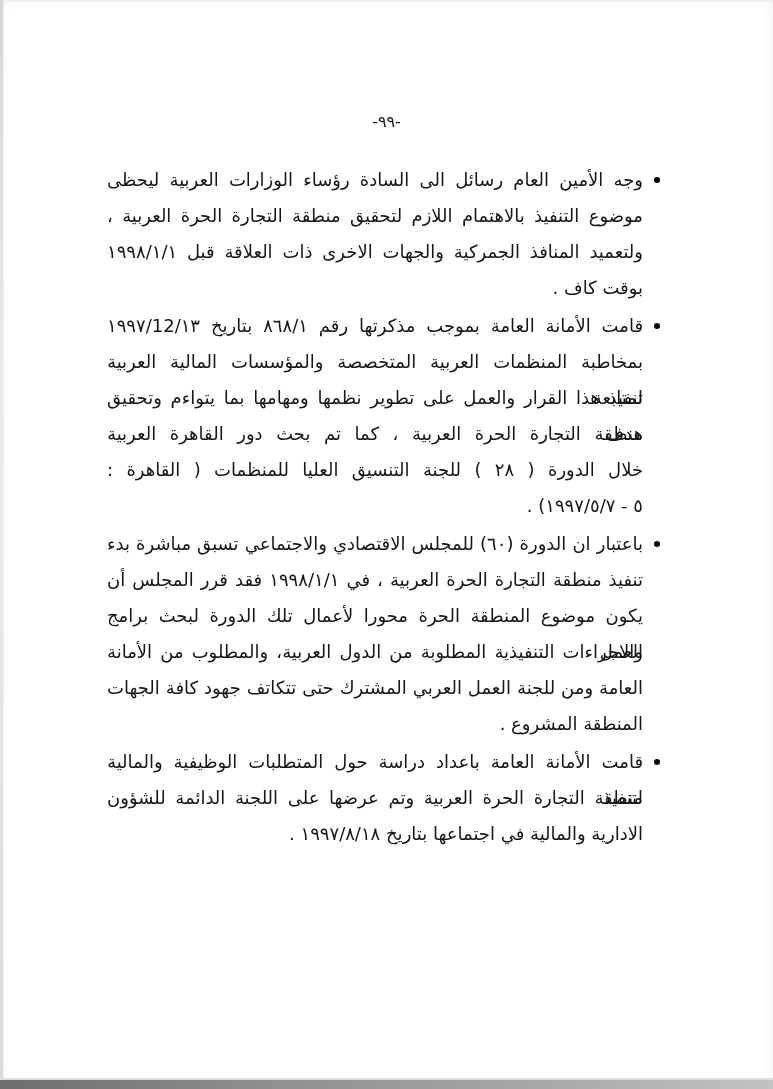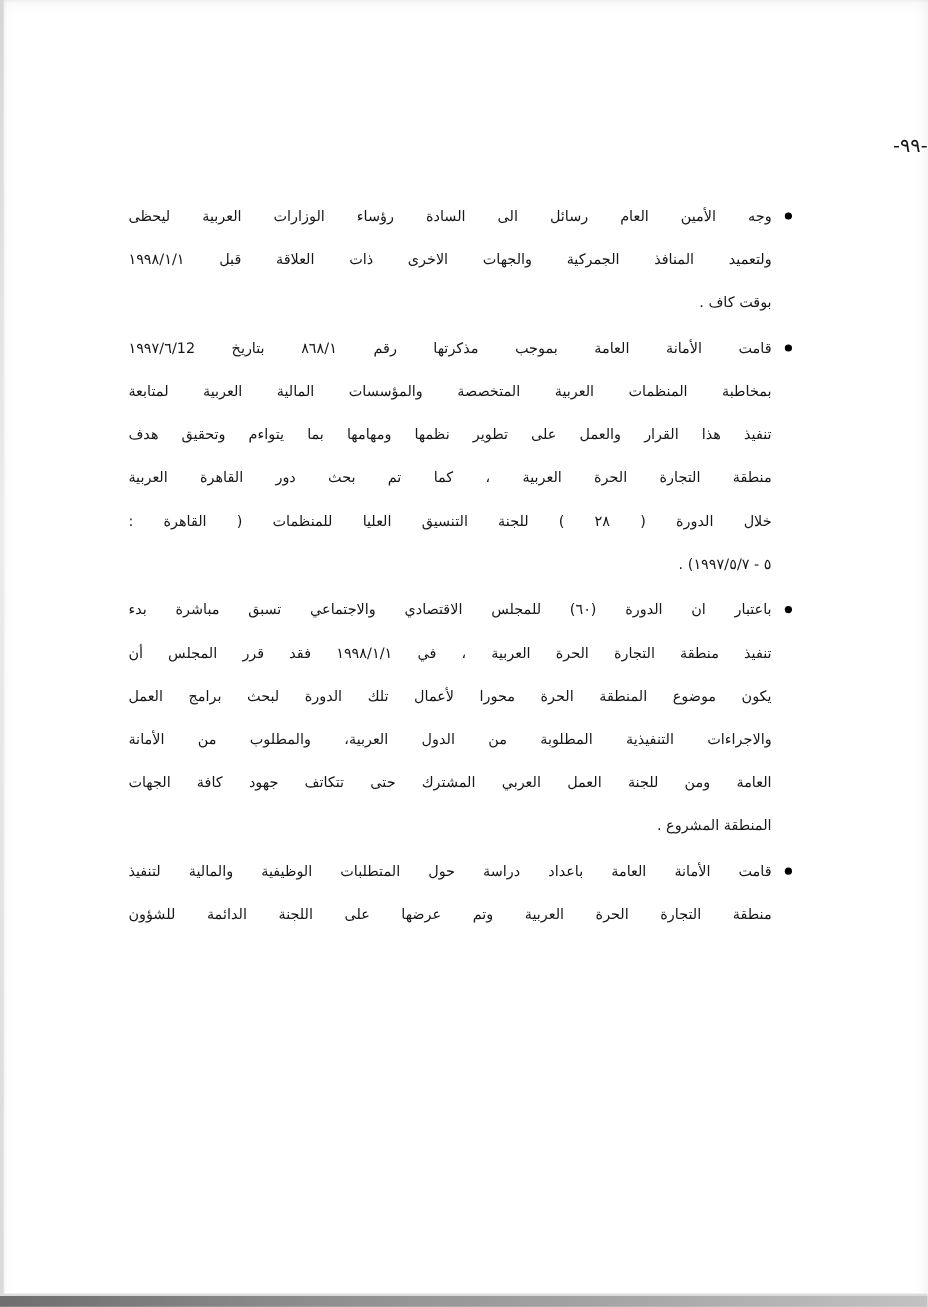--- a/index.html
+++ b/index.html
@@ -19,21 +19,21 @@
     position: absolute;
     inset: 0;
     background: #ffffff;
     box-shadow: inset 0 0 12px rgba(0,0,0,0.07), inset 3px 0 3px rgba(0,0,0,0.08);
   }
   .page-number {
     position: absolute;
     top: 112px;
     left: 0;
     width: 100%;
-    text-align: right;
+    text-align: center;
     font-size: 16px;
     letter-spacing: 1px;
     direction: rtl;
   }
   .content {
     position: absolute;
     top: 162px;
     right: 110px;
     width: 556px;
     direction: rtl;
@@ -46,21 +46,21 @@
   .bullet .marker {
     position: absolute;
     right: 3px;
     top: 15px;
     width: 6px;
     height: 6px;
     border-radius: 50%;
     background: #000;
   }
   .line {
-    font-size: 12px;
+    font-size: 18px;
     line-height: 36px;
     height: 36px;
     text-align: justify;
     text-align-last: justify;
   }
   .line.last {
     text-align: left;
     text-align-last: right;
   }
   .scan-left {
@@ -86,45 +86,47 @@
 
 <div class="page">
 
   <div class="page-number">-٩٩-</div>
 
   <div class="content" dir="rtl">
     <div id="bullet-list">
         <div class="bullet">
           <span class="marker"></span>
           <div class="line">وجه الأمين العام رسائل الى السادة رؤساء الوزارات العربية ليحظى</div>
+          <div class="line">موضوع التنفيذ بالاهتمام اللازم لتحقيق منطقة التجارة الحرة العربية ،</div>
           <div class="line">ولتعميد المنافذ الجمركية والجهات الاخرى ذات العلاقة قبل ١٩٩٨/١/١</div>
           <div class="line last">بوقت كاف .</div>
         </div>
         <div class="bullet">
           <span class="marker"></span>
-          <div class="line">قامت الأمانة العامة بموجب مذكرتها رقم ٨٦٨/١ بتاريخ ١٩٩٧/٦/12</div>
+          <div class="line">قامت الأمانة العامة بموجب مذكرتها رقم ٨٦٨/١ بتاريخ ١٩٩٧/12/١٣</div>
           <div class="line">بمخاطبة المنظمات العربية المتخصصة والمؤسسات المالية العربية لمتابعة</div>
           <div class="line">تنفيذ هذا القرار والعمل على تطوير نظمها ومهامها بما يتواءم وتحقيق هدف</div>
           <div class="line">منطقة التجارة الحرة العربية ، كما تم بحث دور القاهرة العربية</div>
           <div class="line">خلال الدورة ( ٢٨ ) للجنة التنسيق العليا للمنظمات ( القاهرة :</div>
           <div class="line last">٥ - ١٩٩٧/٥/٧) .</div>
         </div>
         <div class="bullet">
           <span class="marker"></span>
           <div class="line">باعتبار ان الدورة (٦٠) للمجلس الاقتصادي والاجتماعي تسبق مباشرة بدء</div>
           <div class="line">تنفيذ منطقة التجارة الحرة العربية ، في ١٩٩٨/١/١ فقد قرر المجلس أن</div>
           <div class="line">يكون موضوع المنطقة الحرة محورا لأعمال تلك الدورة لبحث برامج العمل</div>
           <div class="line">والاجراءات التنفيذية المطلوبة من الدول العربية، والمطلوب من الأمانة</div>
           <div class="line">العامة ومن للجنة العمل العربي المشترك حتى تتكاتف جهود كافة الجهات</div>
           <div class="line last">المنطقة المشروع .</div>
         </div>
         <div class="bullet">
           <span class="marker"></span>
           <div class="line">قامت الأمانة العامة باعداد دراسة حول المتطلبات الوظيفية والمالية لتنفيذ</div>
           <div class="line">منطقة التجارة الحرة العربية وتم عرضها على اللجنة الدائمة للشؤون</div>
+          <div class="line last">الادارية والمالية في اجتماعها بتاريخ ١٩٩٧/٨/١٨ .</div>
         </div>
       </div>
   </div>
 
   <div class="scan-left"></div>
   <div class="scan-bottom"></div>
 
 </div>
 
 </body></html>

